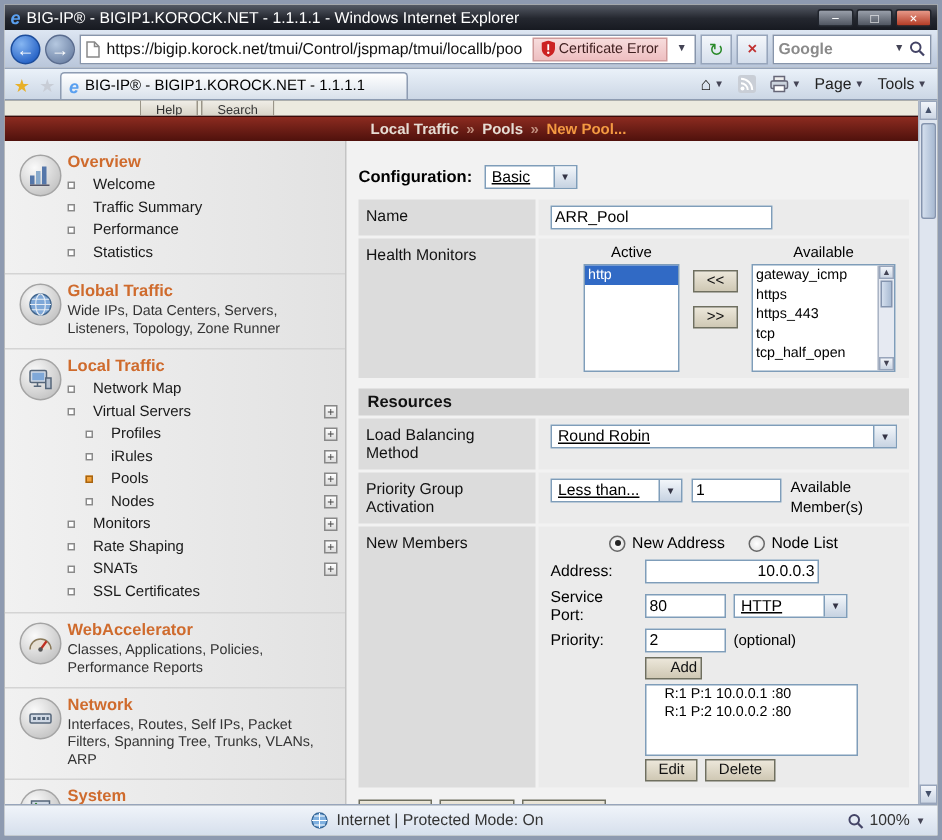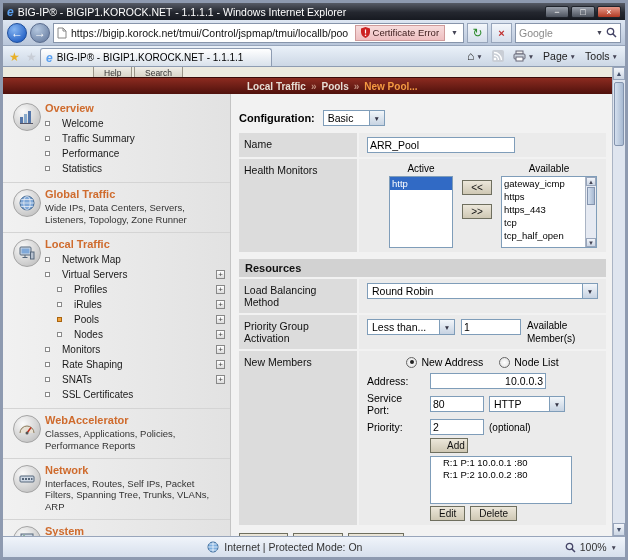--- a/index.html
+++ b/index.html
@@ -30,21 +30,21 @@
   .cert-badge { background:linear-gradient(#f7dcdc,#eebfc1); border:1px solid #cf9a9a; height:16px;
                 display:flex; align-items:center; gap:3px; padding:0 5px; font-size:9.5px; color:#402020;
                 flex:0 0 auto; white-space:nowrap; }
   .addr-chev { font-size:7px; color:#445; padding:0 2px; }
   .mini-btn { width:21px; height:20px; background:linear-gradient(#f4f7fb,#d6dfec); border:1px solid #97a5bb;
               display:flex; align-items:center; justify-content:center; font-size:11px; flex:0 0 auto; }
   .mini-btn.refresh { color:#2a8a2a; font-size:12px; }
   .mini-btn.stop { color:#c03030; font-weight:bold; }
   .search { width:106px; height:20px; background:#fff; border:1px solid #8795ab; display:flex;
             align-items:center; padding:0 3px; gap:3px; flex:0 0 auto; }
-  .search .ph { color:#8a8a8a; font-size:10.5px; flex:1; overflow:hidden; white-space:nowrap; }
+  .search .ph { color:#8a8a8a; font-size:10.5px; flex:1; overflow:hidden; white-space:nowrap;font-weight:bold; }
   .search .chev { font-size:7px; color:#445; }
 
   
   .tabbar { height:21px; background:linear-gradient(#eaf1f9,#ccd7e5); display:flex; align-items:flex-end;
             padding:0 3px; border-bottom:1px solid #8e9cb2; }
   .star { font-size:12px; width:17px; text-align:center; line-height:18px; }
   .star.gold { color:#e8b028; }
   .star.add { color:#c8cdd6; }
   .tab { width:232px; height:18px; background:linear-gradient(#ffffff,#d9e1eb); border:1px solid #8e9cb2;
          border-bottom:none; border-radius:3px 3px 0 0; display:flex; align-items:center; gap:4px;
@@ -96,21 +96,21 @@
   .cfg-label { font-weight:bold; font-size:11px; }
   .row { display:flex; gap:2px; margin-bottom:2px; }
   .cell-l { width:118px; flex:0 0 118px; background:#dcdcdc; padding:5px 5px; font-size:10.5px; color:#111; }
   .cell-r { flex:1; background:#ebebeb; padding:4px 8px; min-width:0; }
   .sec-hdr { background:#d2d2d2; font-weight:bold; font-size:11px; padding:3px 6px; margin:7px 0 2px; color:#111; }
 
   .tin { background:#fff; border:1px solid #7f9db9; height:16px; font-size:10.5px; padding:0 2px;
          font-family:"Liberation Sans", sans-serif; }
   .sel { display:inline-flex; align-items:center; border:1px solid #7f9db9; background:#fff; height:16px;
          font-size:10.5px; vertical-align:middle; }
-  .sel .txt { padding:0 4px; flex:1; white-space:nowrap; overflow:hidden; }
+  .sel .txt { padding:0 4px; flex:1; white-space:nowrap; overflow:hidden;text-decoration:underline; }
   .sel .arrow { width:15px; align-self:stretch; background:linear-gradient(#f2f6fa,#c7d3e2);
                 border-left:1px solid #7f9db9; display:flex; align-items:center; justify-content:center;
                 font-size:6.5px; color:#334; }
   .btn { display:inline-block; background:linear-gradient(#ece7da,#cfc8b4); border:1px solid #6f6f5f;
          font-size:10px; padding:1px 8px; color:#111; text-align:center; }
 
   .hm { display:flex; gap:9px; align-items:flex-start; padding-left:22px; }
   .hm-hdr { font-size:10px; text-align:center; margin-bottom:2px; }
   .listbox { background:#fff; border:1px solid #7f9db9; }
   .active-list { width:64px; height:72px; }

